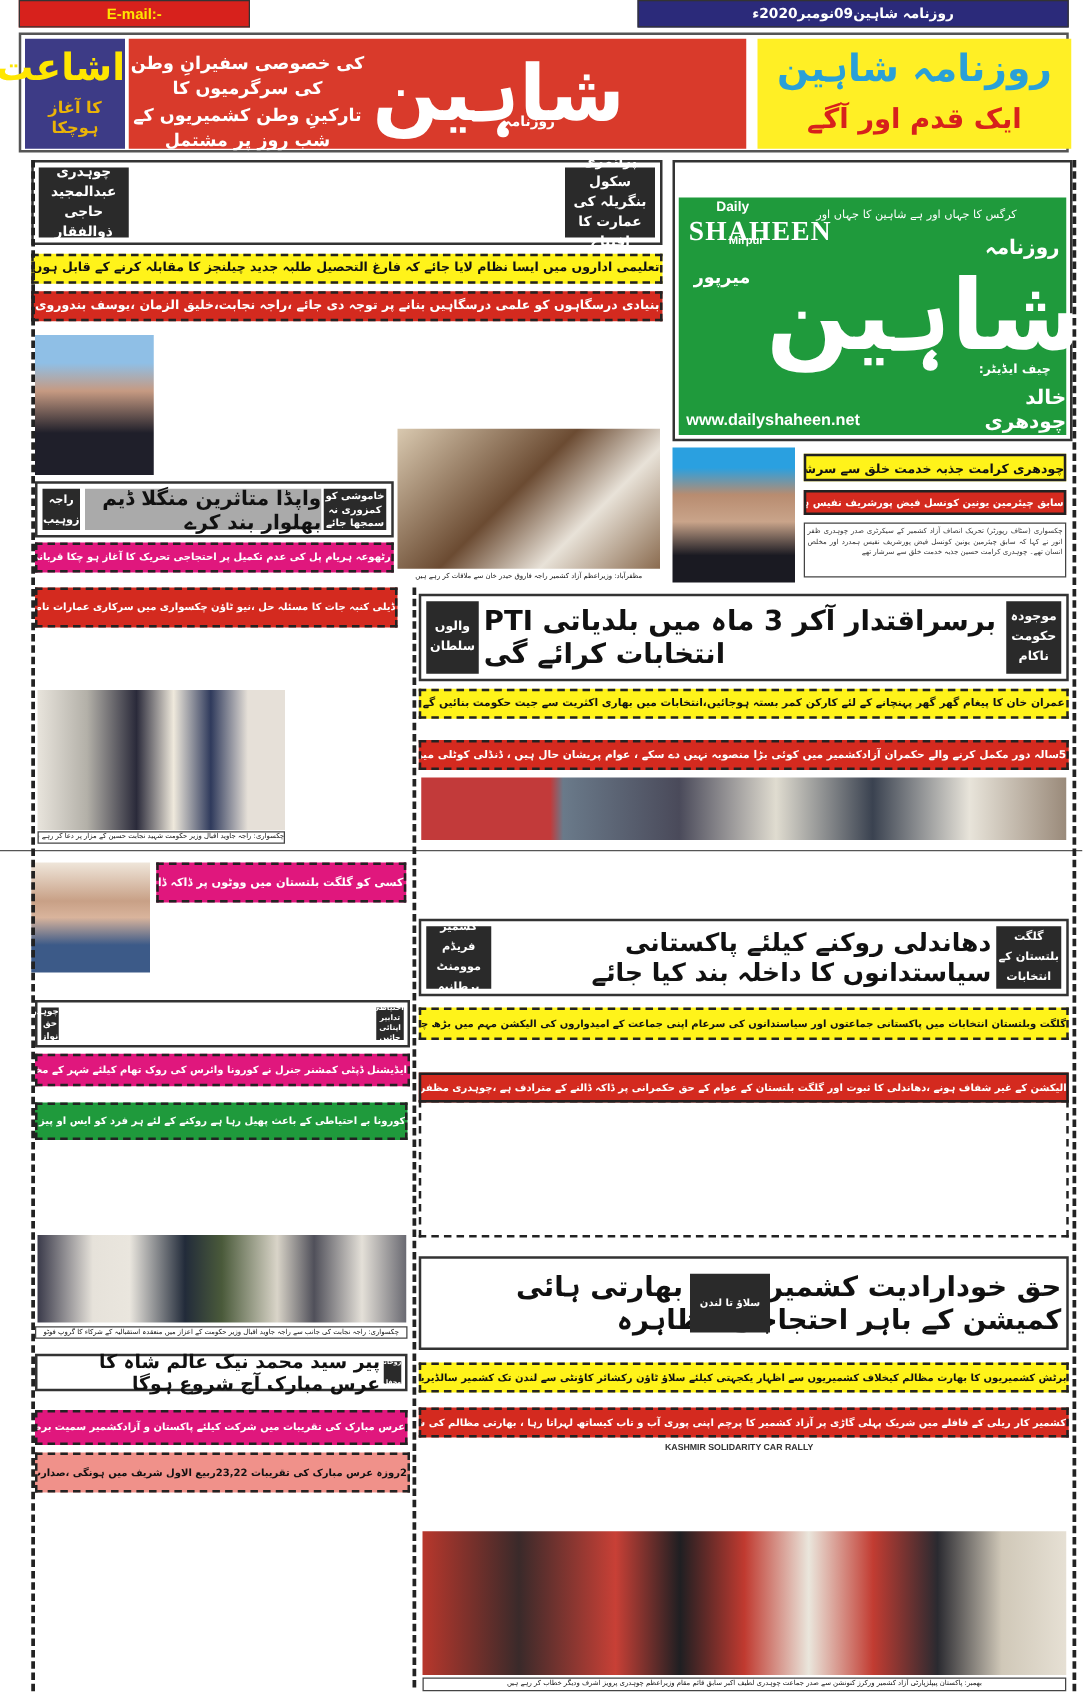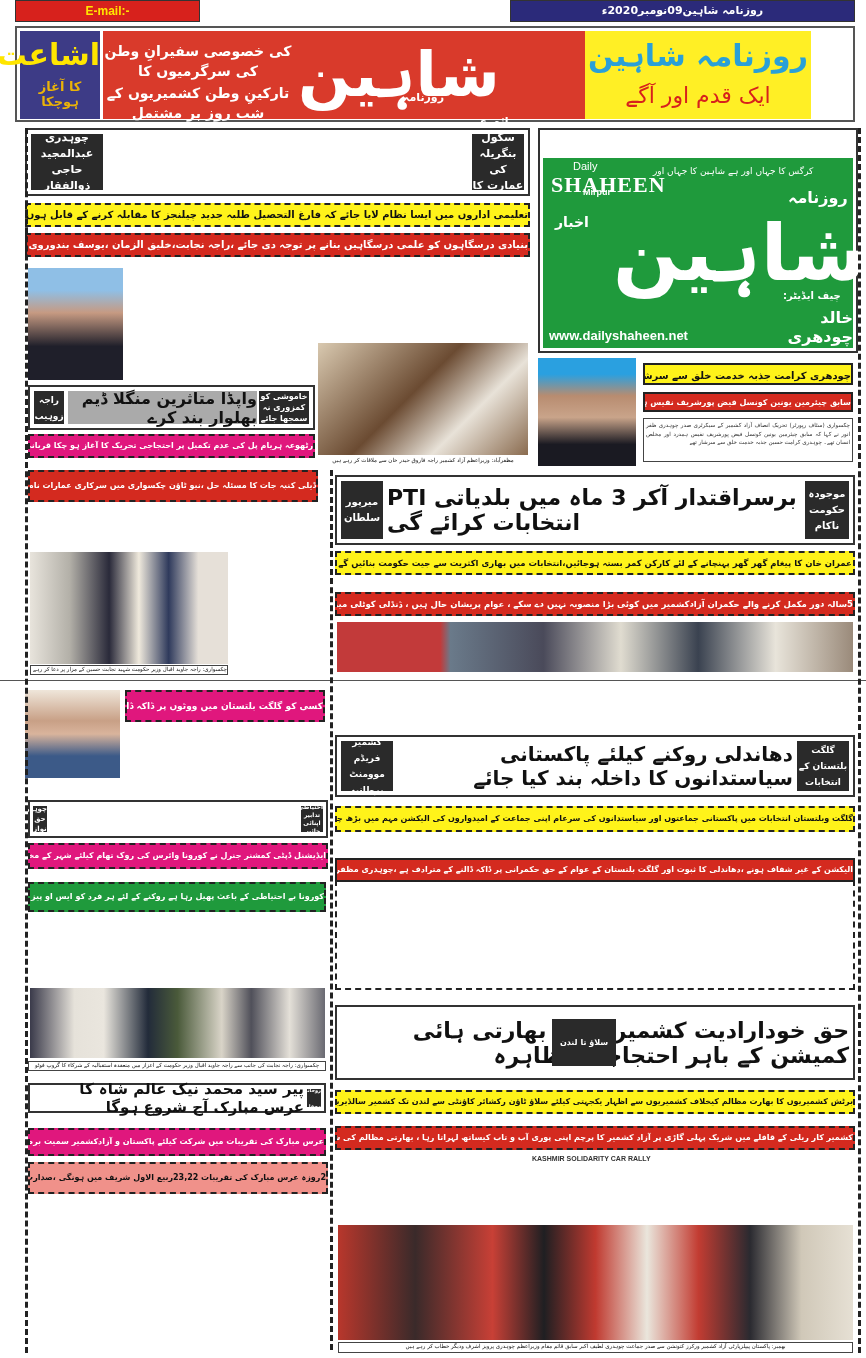--- a/index.html
+++ b/index.html
@@ -19,23 +19,23 @@
   
   .banner { left: 15px; top: 26px; width: 840px; height: 96px; border: 2px solid #555; background: #fff; }
   .banner .b-left { position: absolute; left: 3px; top: 3px; width: 80px; height: 88px; background: #3d3b86; text-align: center; }
   .banner .b-left .big { color: #ffe600; font-size: 30px; font-weight: bold; line-height: 48px; display:block; }
   .banner .b-left .small { color: #eab308; font-size: 13px; font-weight: bold; display:block; }
   .banner .b-mid { position: absolute; left: 86px; top: 3px; width: 494px; height: 88px; background: #d93a2b; color: #fff; }
   .banner .b-mid .logo { position: absolute; left: 195px; top: 0; font-size: 62px; font-weight: bold; line-height: 88px; }
   .banner .b-mid .ln1 { position: absolute; left: 0; top: 10px; width: 190px; font-size: 14px; font-weight: bold; text-align: center; line-height: 20px; }
   .banner .b-mid .ln2 { position: absolute; left: 0; top: 52px; width: 190px; font-size: 14px; font-weight: bold; text-align: center; line-height: 20px; }
   .banner .b-mid .rz { position: absolute; left: 300px; top: 60px; font-size: 11px; font-weight: bold; }
-  .banner .b-right { position: absolute; left: 568px; top: 3px; width: 226px; height: 88px; background: #ffef25; text-align: center; }
+  .banner .b-right { position: absolute; left: 589px; top: 3px; width: 251px; height: 88px; background: #ffef25; text-align: center; }
   .banner .b-right .t1 { display:block; color: #2aa0d8; font-size: 30px; font-weight: bold; line-height: 50px; }
-  .banner .b-right .t2 { display:block; color: #d7211c; font-size: 22px; font-weight: normal; line-height: 30px; }
+  .banner .b-right .t2 { display:block; color: #d7211c; font-size: 22px; font-weight: bold; line-height: 30px; }
 
   
   .headline { border: 2px solid #333; background: #fff; }
   .headline .side { position: absolute; top: 4px; bottom: 4px; background: #2a2a2a; color: #fff; font-weight: bold; text-align: center; font-size: 11px; display:flex; flex-direction:column; justify-content:center; line-height:16px; }
   .headline .main { position: absolute; top: 0; bottom: 0; display:flex; align-items:center; justify-content:center; font-weight: bold; color: #111; }
 
   .strip { font-size: 10px; line-height: 18px; text-align: center; font-weight: bold; }
   .yellow { background: #fff31a; color: #111; }
   .red { background: #d42a1f; color: #fff; }
   .pink { background: #e0177d; color: #fff; }
@@ -44,21 +44,21 @@
 
   .text-col { font-size: 5.6px; line-height: 8.5px; color: #333; text-align: justify; overflow: hidden; }
   .photo { background: linear-gradient(135deg, #8a7a6a, #c9b9a4 40%, #6d5b4b 70%, #a69383); }
 
   
   .mast { left: 538px; top: 128px; width: 320px; height: 225px; border: 2px solid #333; background: #fff; }
   .mast .tag { position: absolute; left: 3px; top: 3px; width: 310px; height: 22px; background: #fbf6c7; border:1px solid #999; }
   .mast .akns { position: absolute; left: 3px; top: 2px; width: 36px; height: 16px; background: #ffe600; color: #d7211c; font-size: 7px; font-weight: bold; text-align: center; line-height: 8px; }
   .mast .tagtxt { position: absolute; left: 44px; top: 3px; width: 262px; font-size: 9px; font-weight: bold; text-align: center; }
   .mast .green-box { position: absolute; left: 3px; top: 28px; width: 310px; height: 190px; background: #1f9a3c; color: #fff; }
-  .mast .daily { position: absolute; left: 30px; top: 2px; font-size: 11px; font-weight: normal; font-family: "Liberation Sans", sans-serif; }
+  .mast .daily { position: absolute; left: 30px; top: 2px; font-size: 11px; font-weight: bold; font-family: "Liberation Sans", sans-serif; }
   .mast .shaheen { position: absolute; left: 8px; top: 14px; font-size: 22px; font-weight: bold; font-family: Liberation Serif, serif; letter-spacing: 1px; }
   .mast .mirpur-en { position: absolute; left: 40px; top: 29px; font-size: 9px; font-weight: bold; font-family: "Liberation Sans", sans-serif; }
   .mast .mirpur-ur { position: absolute; left: 12px; top: 56px; font-size: 14px; font-weight: bold; }
   .mast .slogan { position: absolute; left: 110px; top: 8px; font-size: 9px; }
   .mast .rozname { position: absolute; left: 245px; top: 30px; font-size: 16px; font-weight: bold; }
   .mast .logo { position: absolute; left: 70px; top: 40px; font-size: 78px; font-weight: bold; line-height: 110px; }
   .mast .chief { position: absolute; left: 240px; top: 132px; font-size: 10px; font-weight: bold; }
   .mast .editor { position: absolute; left: 210px; top: 150px; font-size: 16px; font-weight: bold; }
   .mast .url { position: absolute; left: 6px; top: 170px; font-size: 13px; font-weight: bold; font-family: "Liberation Sans", sans-serif; }
 
@@ -81,21 +81,21 @@
     <span class="logo rtl">شاہین</span>
     <span class="rz rtl">روزنامہ</span>
   </div>
   <div class="b-right">
     <span class="t1 rtl">روزنامہ شاہین</span>
     <span class="t2 rtl">ایک قدم اور آگے</span>
   </div>
 </div>
 
 <div class="abs headline" style="left:25px;top:128px;width:505px;height:68px;">
-  <div class="side rtl" style="right:4px;width:52px;">پرائمری سکول بنگریلہ کی عمارت کا افتتاح</div>
+  <div class="side rtl" style="right:4px;width:72px;">پرائمری سکول بنگریلہ کی عمارت کا افتتاح</div>
   <div class="side rtl" style="left:4px;width:72px;">چوہدری عبدالمجید حاجی ذوالفقار</div>
 </div>
 <div class="abs strip yellow dash rtl clip" style="left:25px;top:203px;width:505px;height:24px;line-height:20px;">تعلیمی اداروں میں ایسا نظام لایا جائے کہ فارغ التحصیل طلبہ جدید چیلنجز کا مقابلہ کرنے کے قابل ہوں ،نذیرانقلابی</div>
 <div class="abs strip red dash rtl clip" style="left:25px;top:233px;width:505px;height:24px;line-height:20px;">بنیادی درسگاہوں کو علمی درسگاہیں بنانے پر توجہ دی جائے ،راجہ نجابت،خلیق الزمان ،یوسف بندوروی ،کرنل معروف ،سہیل سرفراز</div>
 <div class="abs photo" style="left:28px;top:268px;width:95px;height:112px;background:linear-gradient(180deg,#8fbfe6 0%,#8fbfe6 20%,#c69a82 40%,#1f1f2a 70%,#1f1f2a 100%);"></div>
 <div class="abs text-col rtl" style="left:128px;top:268px;width:400px;height:72px;"></div>
 <div class="abs photo" style="left:318px;top:343px;width:210px;height:112px;background:linear-gradient(135deg,#d9c9b0,#6b4b32 45%,#e8e2d8 70%,#8a6b4f);"></div>
 <div class="abs rtl clip" style="left:318px;top:457px;width:210px;height:10px;font-size:5.5px;text-align:center;">مظفرآباد: وزیراعظم آزاد کشمیر راجہ فاروق حیدر خان سے ملاقات کر رہے ہیں</div>
 
 <div class="abs headline" style="left:28px;top:385px;width:287px;height:45px;">
@@ -108,39 +108,39 @@
 <div class="abs text-col rtl" style="left:28px;top:505px;width:290px;height:35px;"></div>
 <div class="abs photo" style="left:30px;top:552px;width:198px;height:112px;background:linear-gradient(90deg,#e8e4dc,#b3b0a8 20%,#2a2a3a 40%,#efe9dc 55%,#2f3a5c 70%,#e6e0d8 85%);"></div>
 <div class="abs text-col rtl" style="left:232px;top:552px;width:88px;height:112px;"></div>
 <div class="abs rtl clip" style="left:30px;top:665px;width:198px;height:10px;font-size:5.5px;text-align:center;border:1px solid #444;">چکسواری: راجہ جاوید اقبال وزیر حکومت شہید نجابت حسین کے مزار پر دعا کر رہے ہیں</div>
 
 <div class="abs mast">
   <div class="green-box">
     <span class="daily">Daily</span>
     <span class="shaheen">SHAHEEN</span>
     <span class="mirpur-en">Mirpur</span>
-    <span class="mirpur-ur rtl">اخبار</span>
+    <span class="mirpur-ur rtl">میرپور</span>
     <span class="slogan rtl">کرگس کا جہاں اور ہے شاہین کا جہاں اور</span>
     <span class="rozname rtl">روزنامہ</span>
     <span class="logo rtl">شاہین</span>
     <span class="chief rtl">چیف ایڈیٹر:</span>
     <span class="editor rtl">خالد چودھری</span>
     <span class="url">www.dailyshaheen.net</span>
   </div>
 </div>
 
 <div class="abs photo" style="left:538px;top:358px;width:98px;height:108px;background:linear-gradient(180deg,#2aa0e0 0%,#2aa0e0 15%,#b88c70 35%,#c9a48a 55%,#1a1a22 80%);"></div>
 <div class="abs strip yellow rtl clip" style="left:643px;top:363px;width:210px;height:22px;line-height:22px;font-size:10px;border:2px solid #222;">چودھری کرامت جذبہ خدمت خلق سے سرشار تھے،ظفرانور</div>
 <div class="abs strip red rtl clip" style="left:643px;top:392px;width:210px;height:20px;line-height:18px;font-size:8px;border:2px solid #222;">سابق چیئرمین یونین کونسل فیض پورشریف نفیس ہمدرد اور مخلص انسان</div>
 <div class="abs text-col rtl" style="left:643px;top:418px;width:210px;height:44px;border:1px solid #444;padding:2px;">چکسواری (سٹاف رپورٹر) تحریک انصاف آزاد کشمیر کے سیکرٹری صدر چوہدری ظفر انور نے کہا کہ سابق چیئرمین یونین کونسل فیض پورشریف نفیس ہمدرد اور مخلص انسان تھے۔ چوہدری کرامت حسین جذبہ خدمت خلق سے سرشار تھے</div>
 
 <div class="abs headline" style="left:335px;top:475px;width:520px;height:70px;">
   <div class="side rtl" style="right:4px;width:44px;font-size:10px;">موجودہ حکومت ناکام</div>
   <div class="main rtl" style="left:50px;right:50px;font-size:22px;">PTI برسراقتدار آکر 3 ماہ میں بلدیاتی انتخابات کرائے گی</div>
-  <div class="side rtl" style="left:4px;width:42px;font-size:10px;">میرپور سلطان</div>
+  <div class="side rtl" style="left:4px;width:42px;font-size:10px;">والوں سلطان</div>
 </div>
 <div class="abs strip yellow dash rtl clip" style="left:335px;top:551px;width:520px;height:24px;line-height:20px;font-size:8.5px;">عمران خان کا پیغام گھر گھر پہنچانے کے لئے کارکن کمر بستہ ہوجائیں،انتخابات میں بھاری اکثریت سے جیت حکومت بنائیں گے</div>
 <div class="abs strip red dash rtl clip" style="left:335px;top:592px;width:520px;height:24px;line-height:20px;font-size:8.5px;">5سالہ دور مکمل کرنے والے حکمران آزادکشمیر میں کوئی بڑا منصوبہ نہیں دے سکے ، عوام پریشان حال ہیں ، ڈنڈلی کوٹلی میں خطاب</div>
 <div class="abs photo" style="left:337px;top:622px;width:516px;height:50px;background:linear-gradient(90deg,#c23a3a 0%,#c23a3a 20%,#6a7a8a 22%,#4a4a5a 40%,#e0dcd0 55%,#3a4250 70%,#e8e4da 85%,#9a8a7a);"></div>
 <div class="abs text-col rtl" style="left:337px;top:674px;width:516px;height:52px;"></div>
 
 <div class="abs crease"></div>
 
 <div class="abs photo" style="left:25px;top:690px;width:95px;height:88px;background:linear-gradient(180deg,#efe6da 0%,#c8a086 35%,#d9b49c 50%,#3c5a88 75%,#3c5a88 100%);"></div>
 <div class="abs strip pink rtl clip" style="left:125px;top:690px;width:200px;height:32px;line-height:28px;font-size:9px;border:2px dashed #222;">کسی کو گلگت بلتستان میں ووٹوں پر ڈاکہ ڈالنے نہیں دیں گے ، بلاول بھٹو</div>

